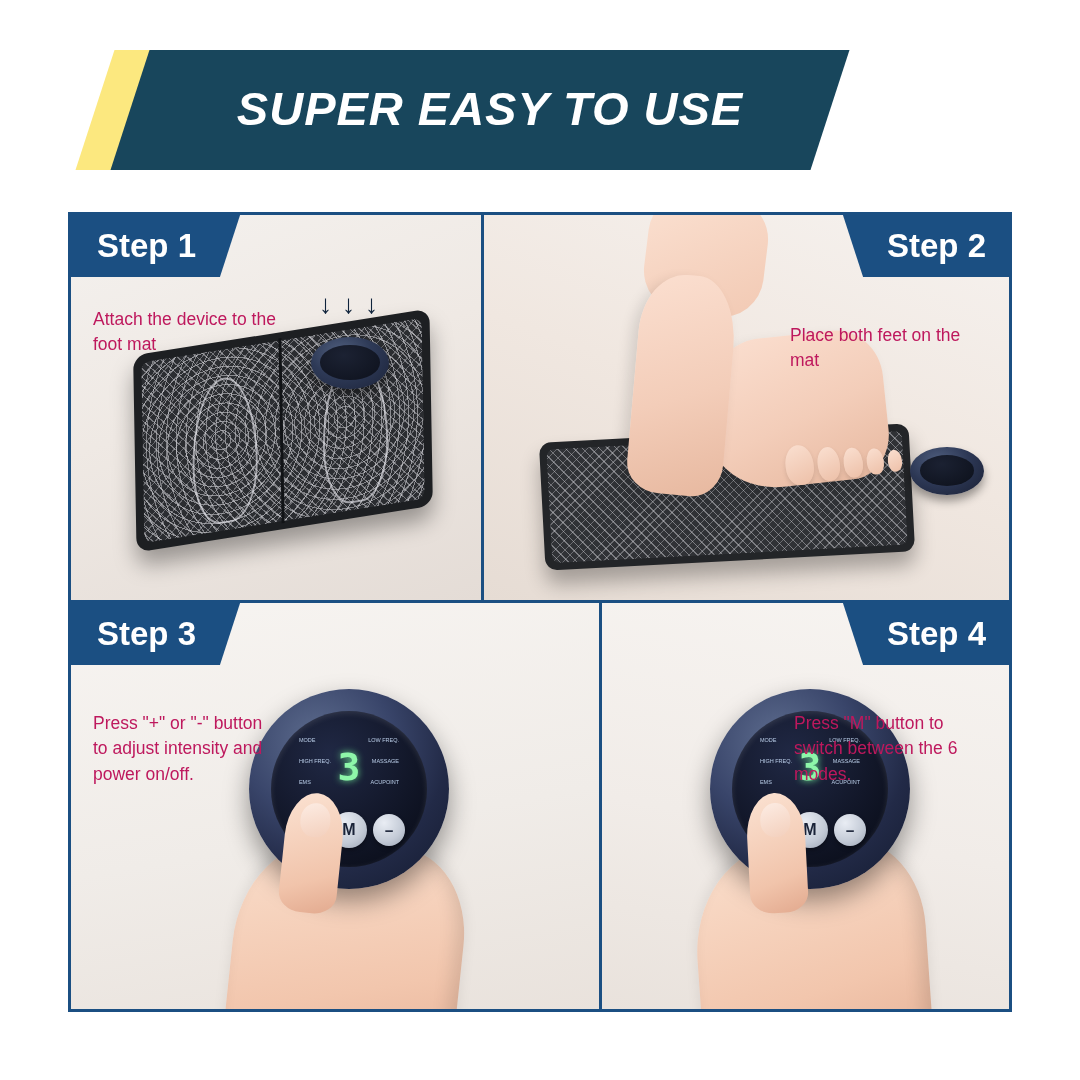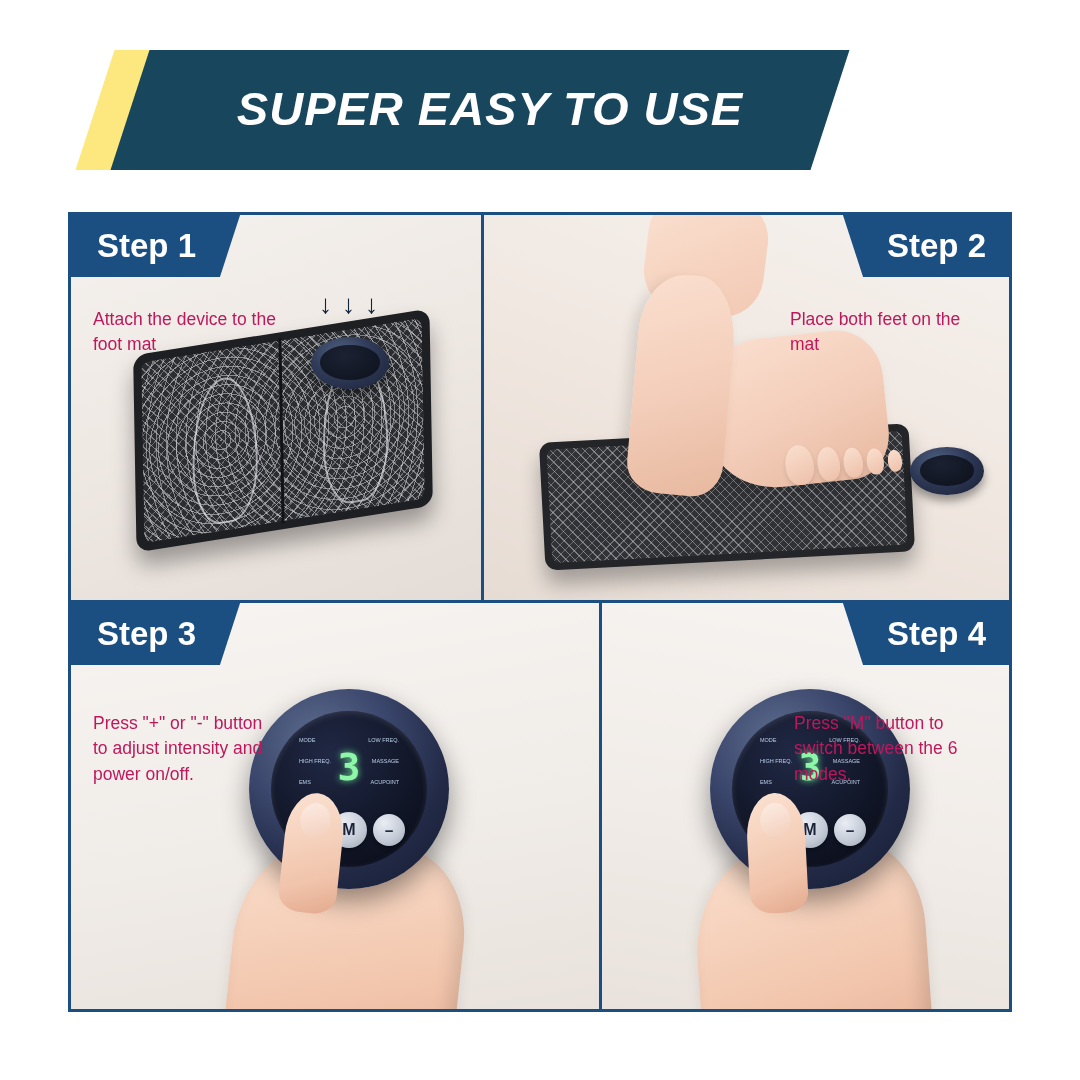--- a/index.html
+++ b/index.html
@@ -123,21 +123,21 @@
   
   .caption {
     position: absolute;
     color: #be185d;
     font-size: 17.5px;
     font-weight: normal;
     line-height: 1.45;
     z-index: 6;
   }
   .cap1 { left: 22px;  top: 92px; width: 200px; }
-  .cap2 { right: 22px; top: 92px; width: 200px; text-align: left; }
+  .cap2 { right: 22px; top: 108px; width: 200px; text-align: left; }
   .cap3 { left: 22px;  top: 108px; width: 180px; }
   .cap4 { right: 18px; top: 108px; width: 200px; }
 
   
   .mat1 {
     position: absolute;
     left: 62px;
     top: 118px;
     width: 300px;
     height: 195px;

